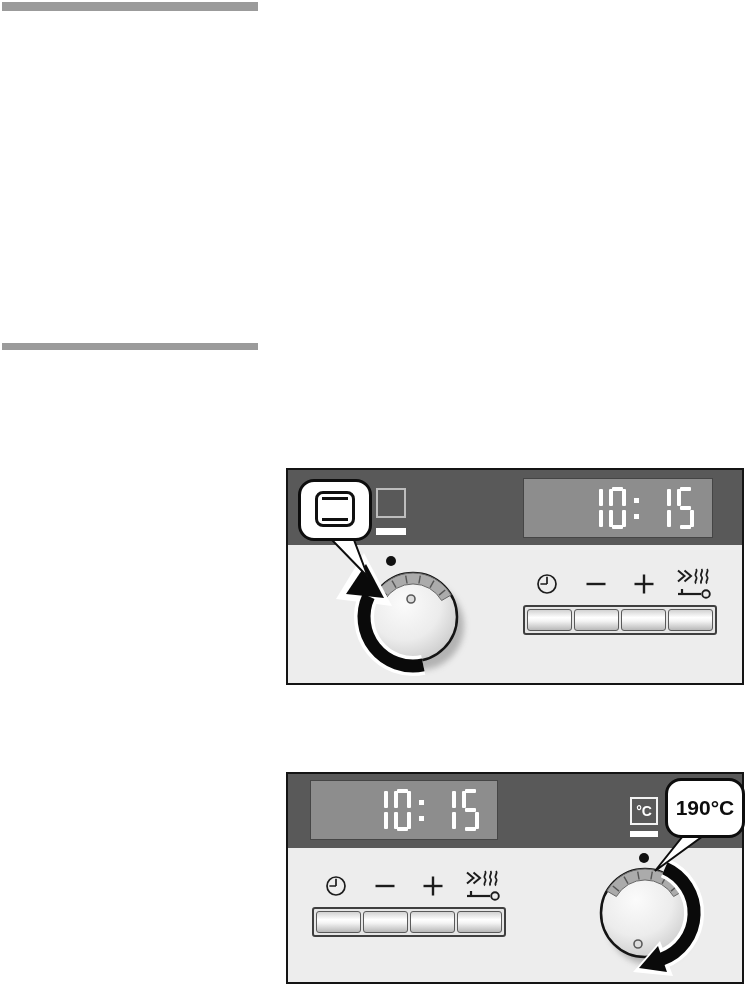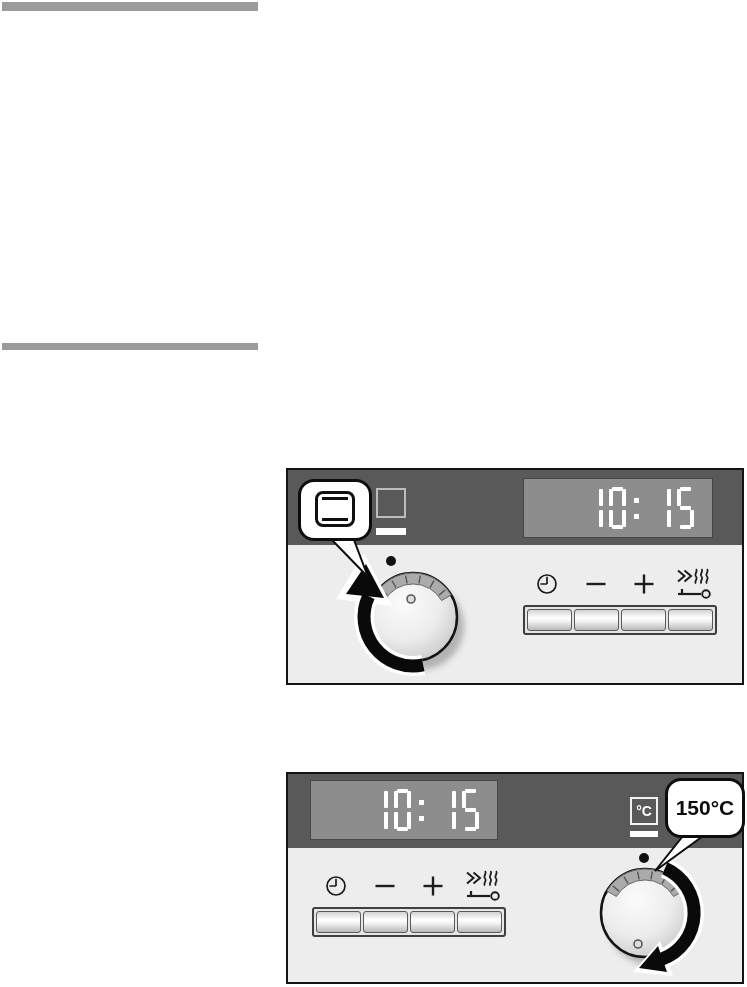--- a/index.html
+++ b/index.html
@@ -239,21 +239,21 @@
 
     <div class="sym-square s2">
       <span>°C</span>
     </div>
     <div class="sym-underline u2"></div>
 
     <svg class="tail" width="454" height="208" viewBox="0 0 454 208">
       <polygon points="395,62 415,62 367,97" fill="#ffffff" stroke="#0d0d0d" stroke-width="2"></polygon>
     </svg>
     <div class="bubble b2">
-      <span>150°C</span>
+      <span>190°C</span>
     </div>
 
     <div class="controls c2">
       <div class="icons">
         <span class="icell">
           <svg width="26" height="26" viewBox="0 0 26 26">
               <circle cx="13" cy="13" r="9" fill="none" stroke="#1c1c1c" stroke-width="1.7"></circle>
               <path d="M13,13 V5.8 M13,13 H6.4" stroke="#1c1c1c" stroke-width="1.7" fill="none"></path>
             </svg>
         </span>

